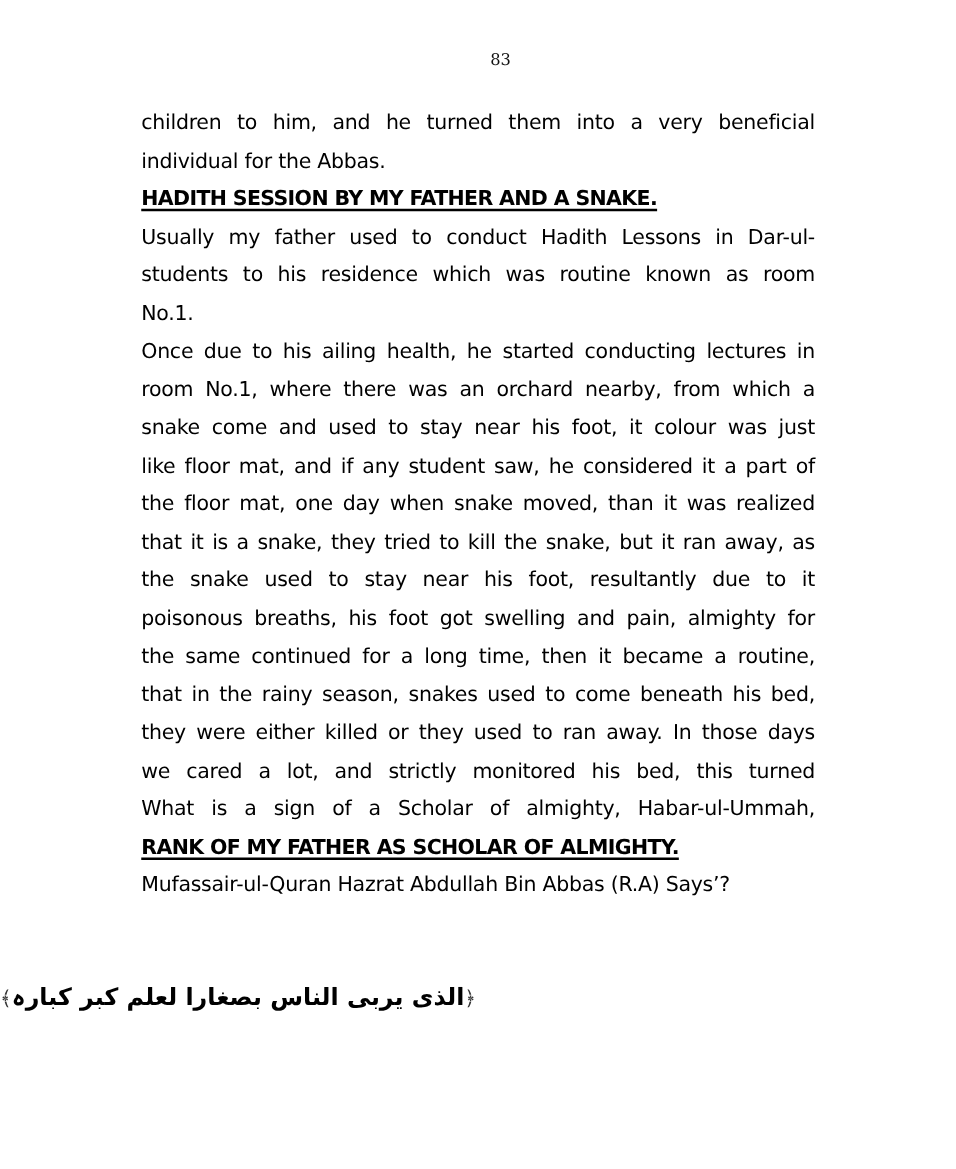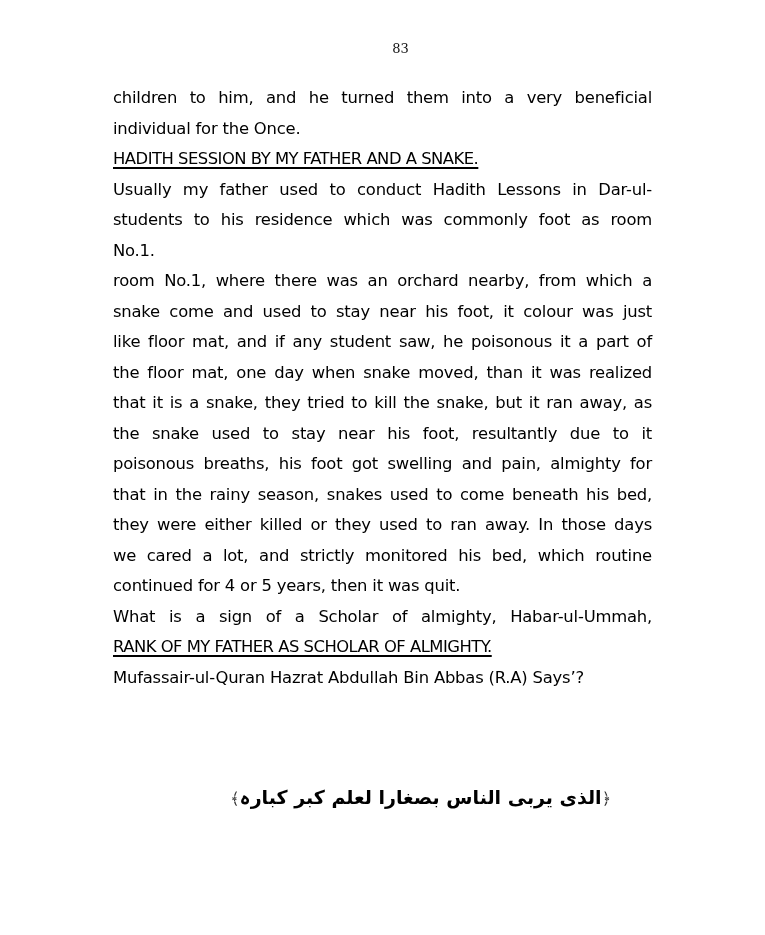--- a/index.html
+++ b/index.html
@@ -9,51 +9,52 @@
       position: absolute; left: 18px; width: 765px; top: 41px; text-align: center;
       font-family: "DejaVu Serif", serif; font-size: 13px; color: #111;
     }
     .body-text {
       position: absolute; left: 113px; top: 83px; width: 539px;
       font-family: "DejaVu Sans", sans-serif; font-size: 16.4px; line-height: 30.5px;
       letter-spacing: -0.2px; word-spacing: 0px;
     }
     .line { display: block; white-space: nowrap; height: 30.5px; }
     .just { text-align: justify; text-align-last: justify; white-space: normal; }
-    .heading { text-decoration: underline; text-underline-offset: 3px; text-decoration-thickness: 1.5px; letter-spacing: -0.5px; }
+    .heading { text-decoration: underline; text-underline-offset: 3px; text-decoration-thickness: 1.5px; letter-spacing: -0.5px; font-weight: bold; }
     .arabic {
-      position: absolute; left: 0; width: 611px; top: 786px; text-align: right;
+      position: absolute; left: 0; width: 611px; top: 786px; text-align: left;
       font-family: "DejaVu Sans", sans-serif; font-size: 19px; font-weight: bold; direction: rtl;
     }
     .orn { font-weight: normal; font-size: 16px; color: #333; }
   </style>
 </head>
 <body>
 
 <div class="page">
   <div class="page-number">83</div>
 
   <div class="body-text" id="body-text">
       <span class="line just">children to him, and he turned them into a very beneficial</span>
-      <span class="line">individual for the Once.</span>
+      <span class="line">individual for the Abbas.</span>
       <span class="line heading">HADITH SESSION BY MY FATHER AND A SNAKE.</span>
       <span class="line just">Usually my father used to conduct Hadith Lessons in Dar-ul-</span>
-      <span class="line just">students to his residence which was commonly foot as room</span>
+      <span class="line just">students to his residence which was routine known as room</span>
       <span class="line">No.1.</span>
+      <span class="line just">Once due to his ailing health, he started conducting lectures in</span>
       <span class="line just">room No.1, where there was an orchard nearby, from which a</span>
       <span class="line just">snake come and used to stay near his foot, it colour was just</span>
-      <span class="line just">like floor mat, and if any student saw, he poisonous it a part of</span>
+      <span class="line just">like floor mat, and if any student saw, he considered it a part of</span>
       <span class="line just">the floor mat, one day when snake moved, than it was realized</span>
       <span class="line just">that it is a snake, they tried to kill the snake, but it ran away, as</span>
       <span class="line just">the snake used to stay near his foot, resultantly due to it</span>
       <span class="line just">poisonous breaths, his foot got swelling and pain, almighty for</span>
+      <span class="line just">the same continued for a long time, then it became a routine,</span>
       <span class="line just">that in the rainy season, snakes used to come beneath his bed,</span>
       <span class="line just">they were either killed or they used to ran away.  In those days</span>
-      <span class="line just">we cared a lot, and strictly monitored his bed, which routine</span>
-      <span class="line">continued for 4 or 5 years, then it was quit.</span>
+      <span class="line just">we cared a lot, and strictly monitored his bed, this turned</span>
       <span class="line just">What is a sign of a Scholar of almighty, Habar-ul-Ummah,</span>
       <span class="line heading">RANK OF MY FATHER AS SCHOLAR OF ALMIGHTY.</span>
       <span class="line">Mufassair-ul-Quran Hazrat Abdullah Bin Abbas (R.A) Says’?</span>
     </div>
 
   <div class="arabic">
     <span class="orn">﴿</span><span>الذی یربی الناس بصغارا لعلم کبر کبارہ</span><span class="orn">﴾</span>
   </div>
 </div>
 

